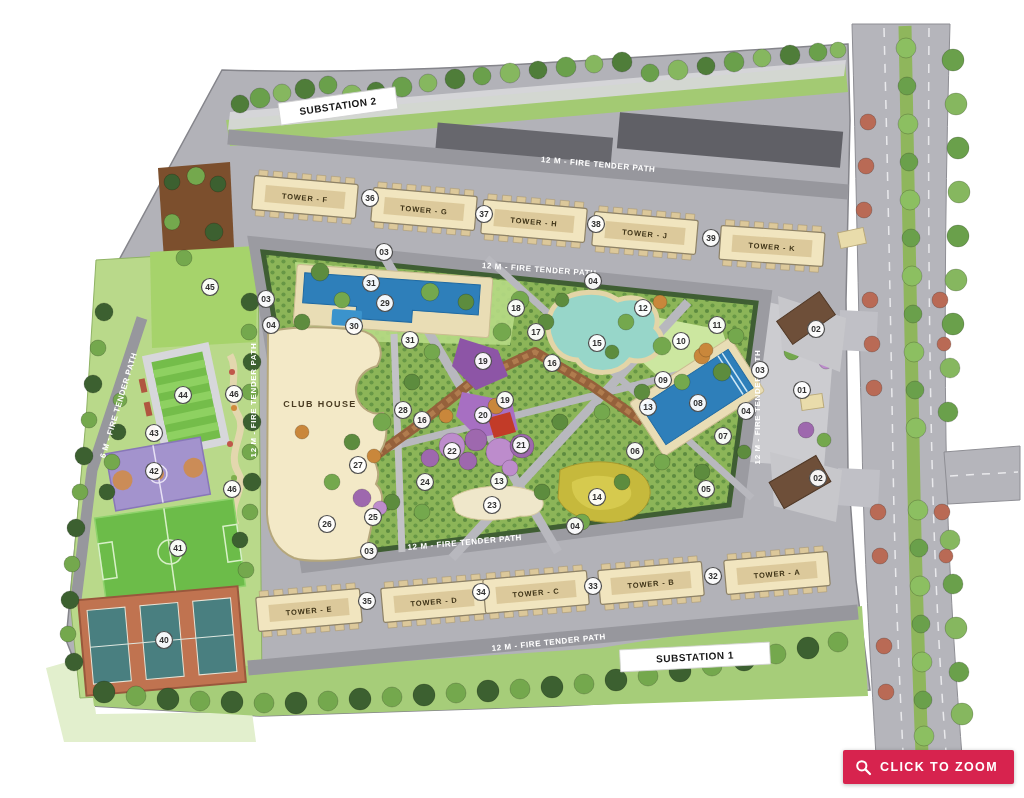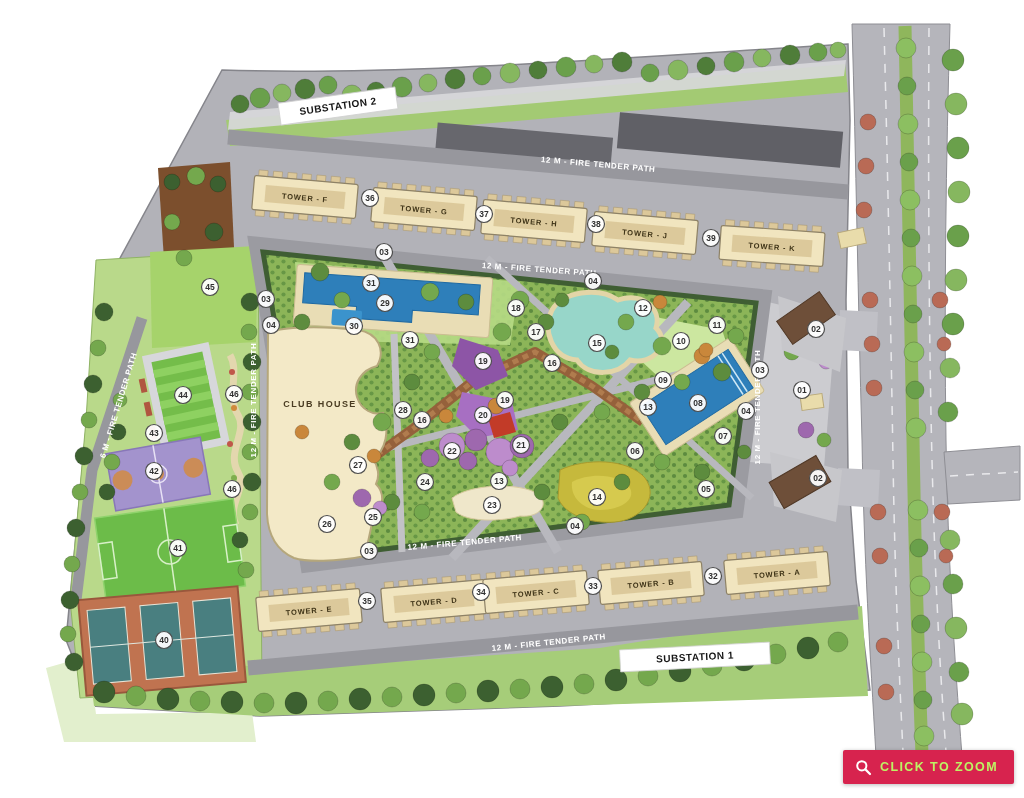--- a/index.html
+++ b/index.html
@@ -2,21 +2,21 @@
 <html><head>
 <meta charset="utf-8">
 <style>
   html,body{margin:0;padding:0;background:#ffffff;font-family:"Liberation Sans",sans-serif;}
   .stage{position:relative;width:1024px;height:798px;background:#ffffff;overflow:hidden;}
   .stage > svg{position:absolute;left:0;top:0;}
   svg text{font-family:"Liberation Sans","DejaVu Sans",sans-serif;}
   .zoom-btn{
     position:absolute;right:10px;bottom:14px;height:34px;
     display:flex;align-items:center;gap:8px;
-    background:#d7234e;color:#bef264;border:none;border-radius:2px;
+    background:#d7234e;color:#ffffff;border:none;border-radius:2px;
     padding:0 16px 0 12px;cursor:pointer;
     font:bold 12.5px "Liberation Sans",sans-serif;letter-spacing:1.4px;
     box-shadow:0 1px 4px rgba(0,0,0,.28);
   }
   .zoom-btn svg{display:block;}
 </style>
 </head>
 <body>
 
 <div class="stage">

